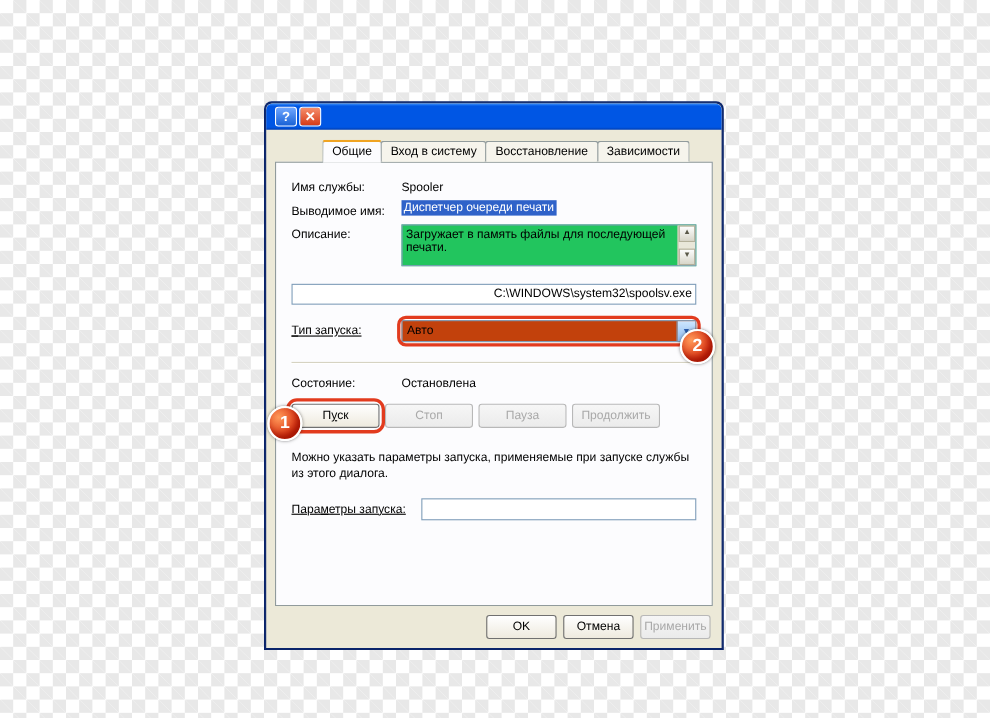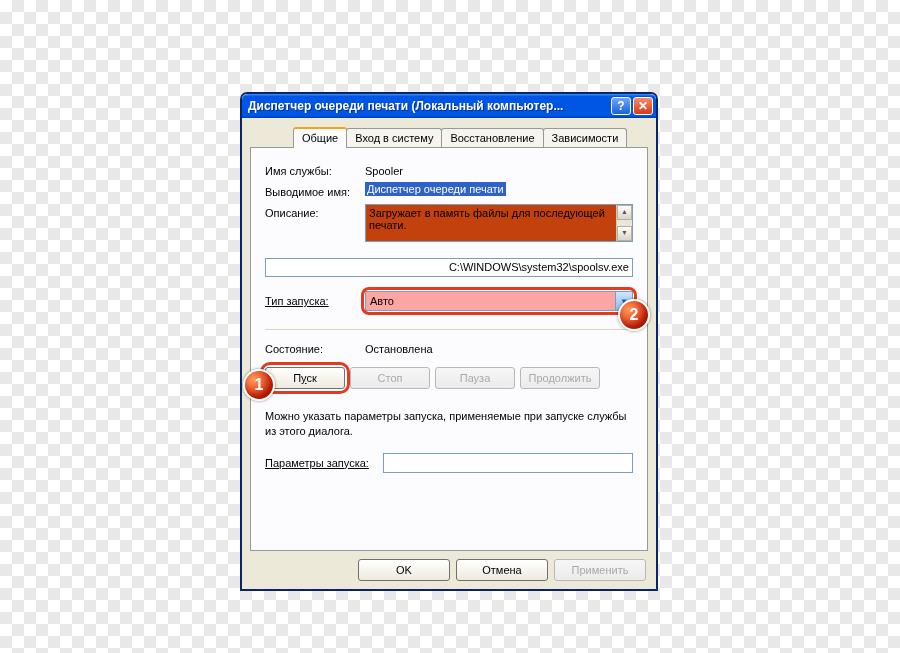--- a/index.html
+++ b/index.html
@@ -128,21 +128,21 @@
     color: #fff;
     padding: 1px 2px;
     display: inline;
     width: auto;
     flex: none;
   }
 
   .desc-box {
     flex: 1;
     border: 1px solid #7f9db9;
-    background: #c2410c;
+    background: #22c55e;
     padding: 2px 3px;
     height: 38px;
     box-sizing: border-box;
     position: relative;
     display: flex;
   }
   .desc-text {
     flex: 1;
     color: #000;
   }
@@ -188,21 +188,21 @@
     text-decoration: underline;
     text-decoration-color: #000;
     text-decoration-thickness: 1px;
   }
   .combo-wrap {
     flex: 1;
     position: relative;
   }
   .combo {
     border: 1px solid #7f9db9;
-    background: #fca5a5;
+    background: #c2410c;
     height: 20px;
     display: flex;
     align-items: center;
     padding: 0 0 0 4px;
     box-sizing: border-box;
   }
   .combo .combo-text { flex: 1; }
   .combo .combo-btn {
     width: 16px;
     height: 18px;
@@ -288,21 +288,21 @@
     padding: 2px 3px;
   }
 
   .dlg-buttons {
     display: flex;
     gap: 6px;
     justify-content: flex-end;
     padding: 8px 2px 2px 2px;
     background: #ece9d8;
   }
-  .dlg-buttons .xp-btn { width: 92px; }
+  .dlg-buttons .xp-btn { width: 64px; }
 
   .callout {
     position: absolute;
     width: 28px;
     height: 28px;
     border-radius: 50%;
     background: radial-gradient(circle at 30% 30%, #ff9a5a, #d82a0b 70%);
     border: 2px solid #fff;
     box-shadow: 0 0 3px rgba(0,0,0,.5), inset -3px -4px 6px rgba(130,10,0,.6);
     color: #fff;
@@ -318,21 +318,20 @@
   .underline-key { text-decoration: underline; }
 </style>
 </head>
 <body>
 
 <div class="bg-checker"></div>
 
 <div class="window">
 
   <div class="titlebar">
-    <span class="title-text">Диспетчер очереди печати (Локальный компьютер...</span>
     <div class="tb-btn tb-help">?</div>
     <div class="tb-btn tb-close">✕</div>
   </div>
 
   <div class="client">
     <div class="tabstrip">
       <div class="tab active">Общие</div>
       <div class="tab">Вход в систему</div>
       <div class="tab">Восстановление</div>
       <div class="tab">Зависимости</div>

